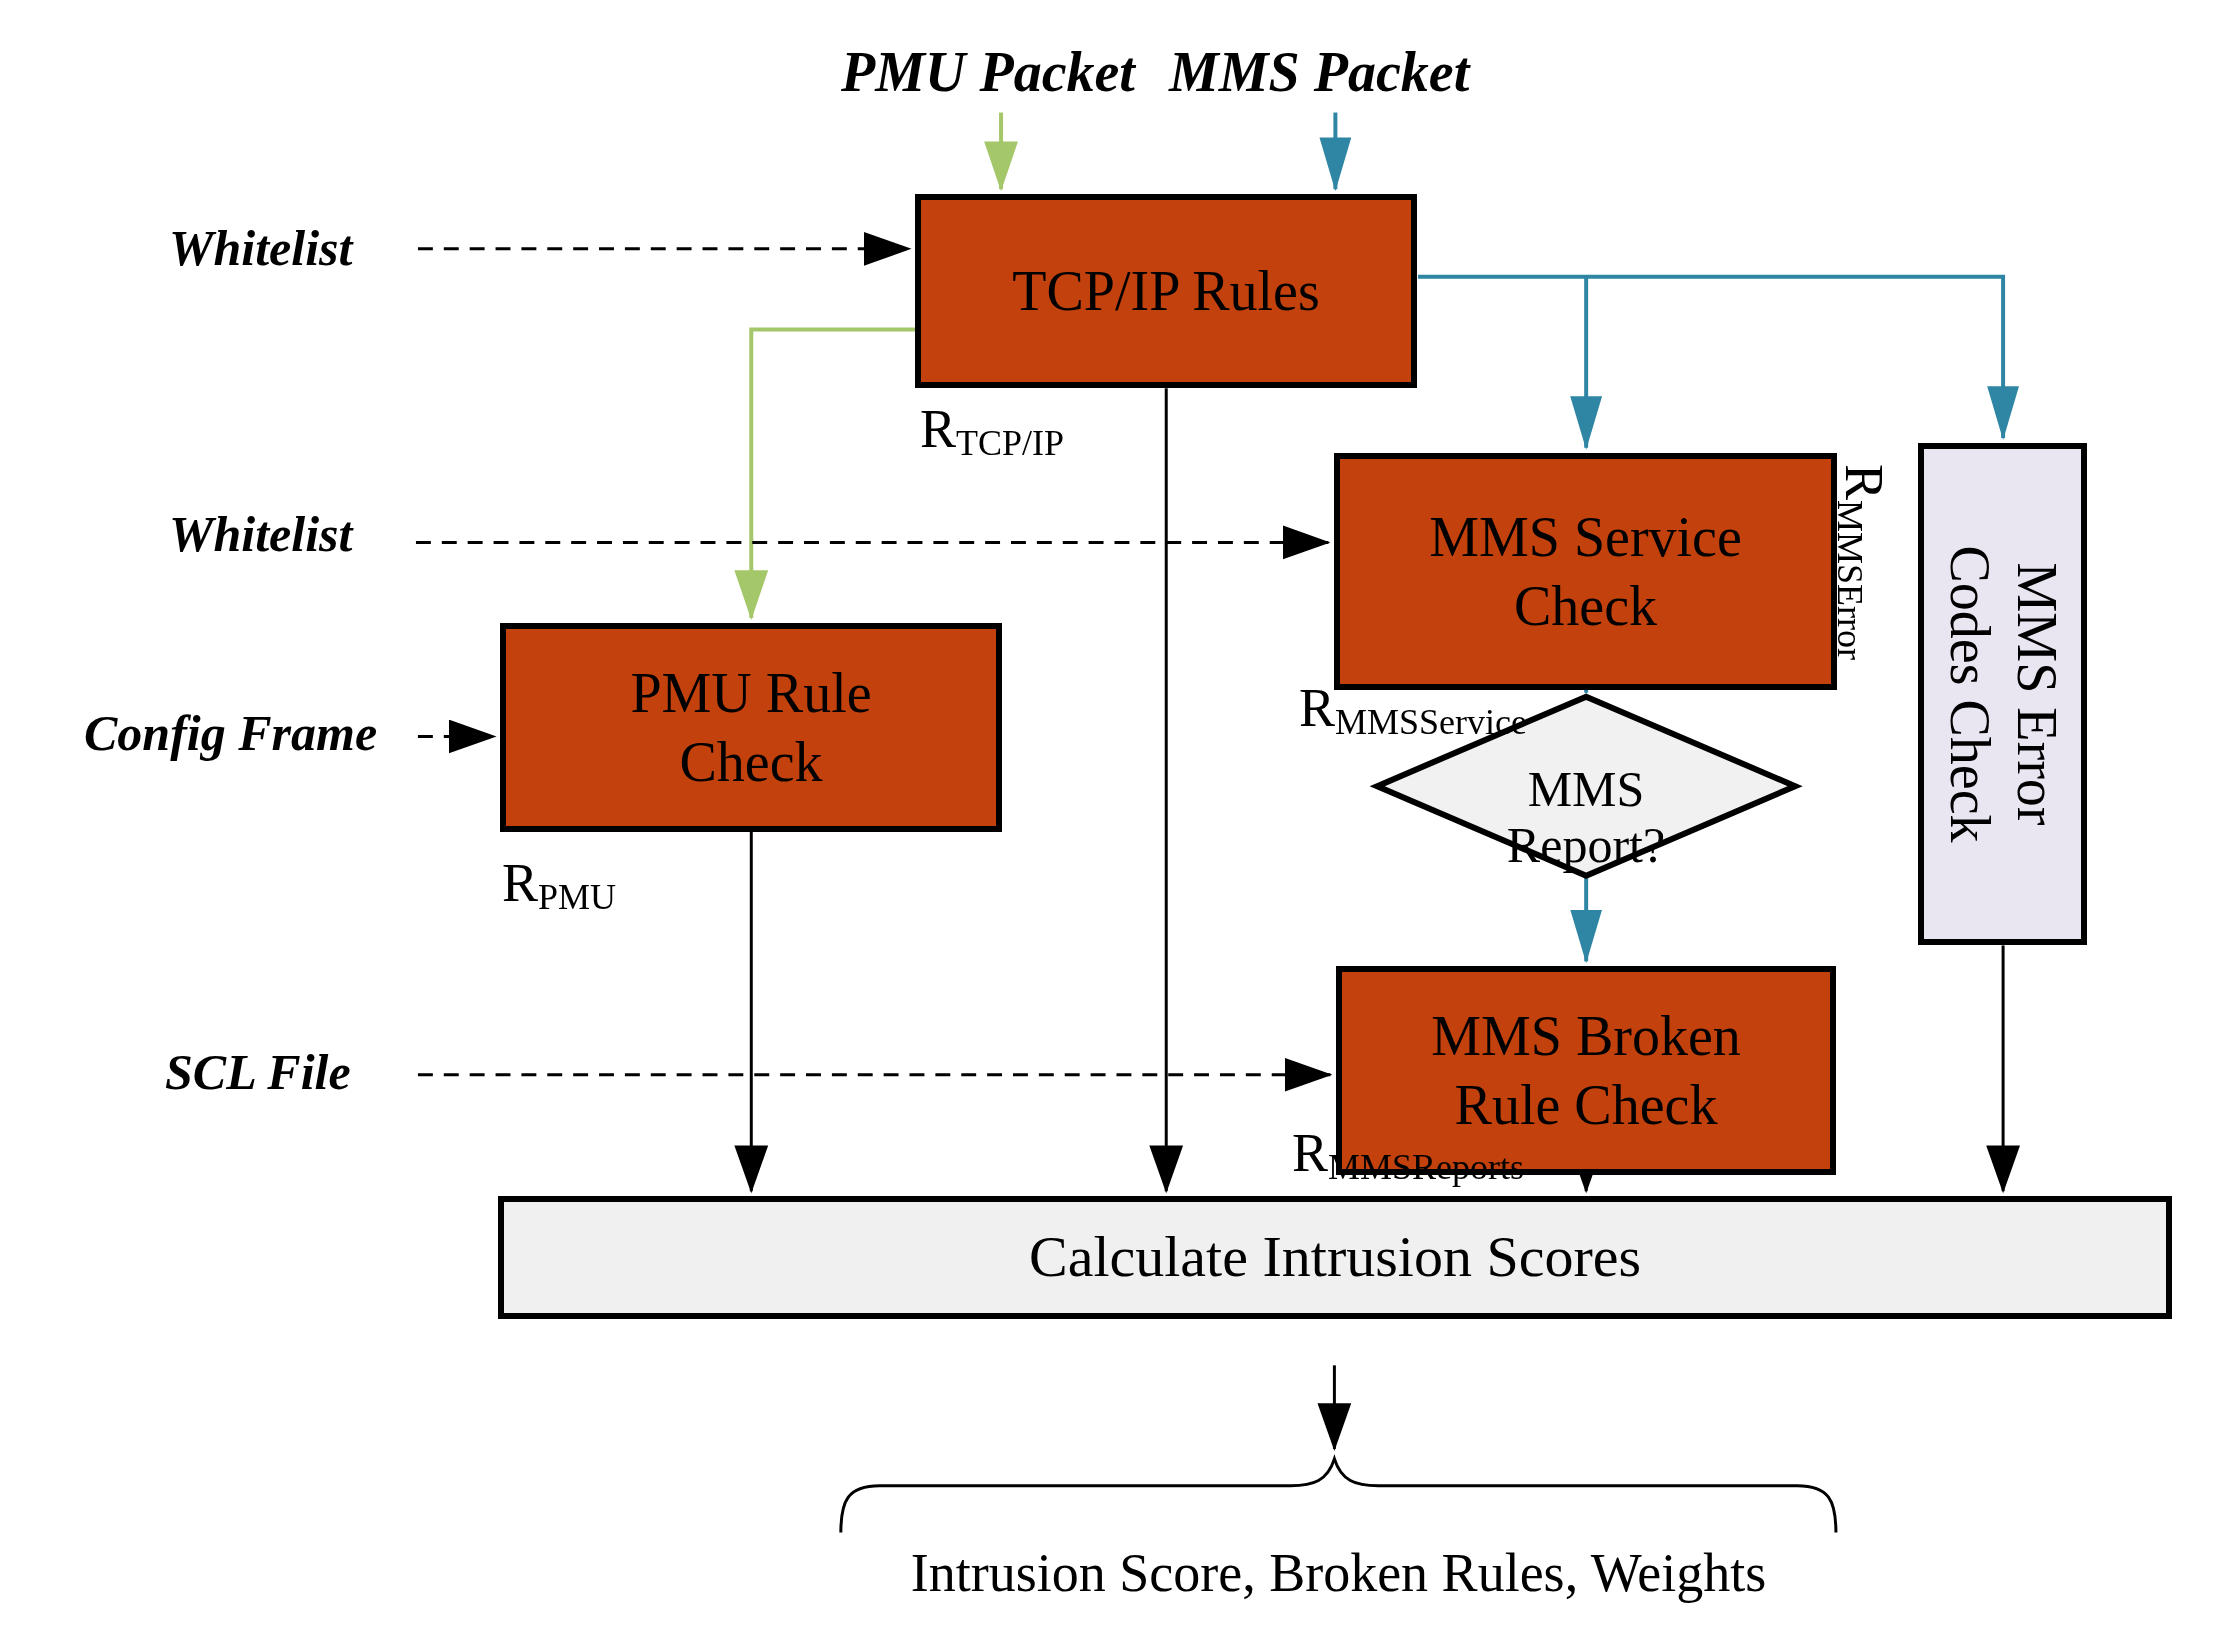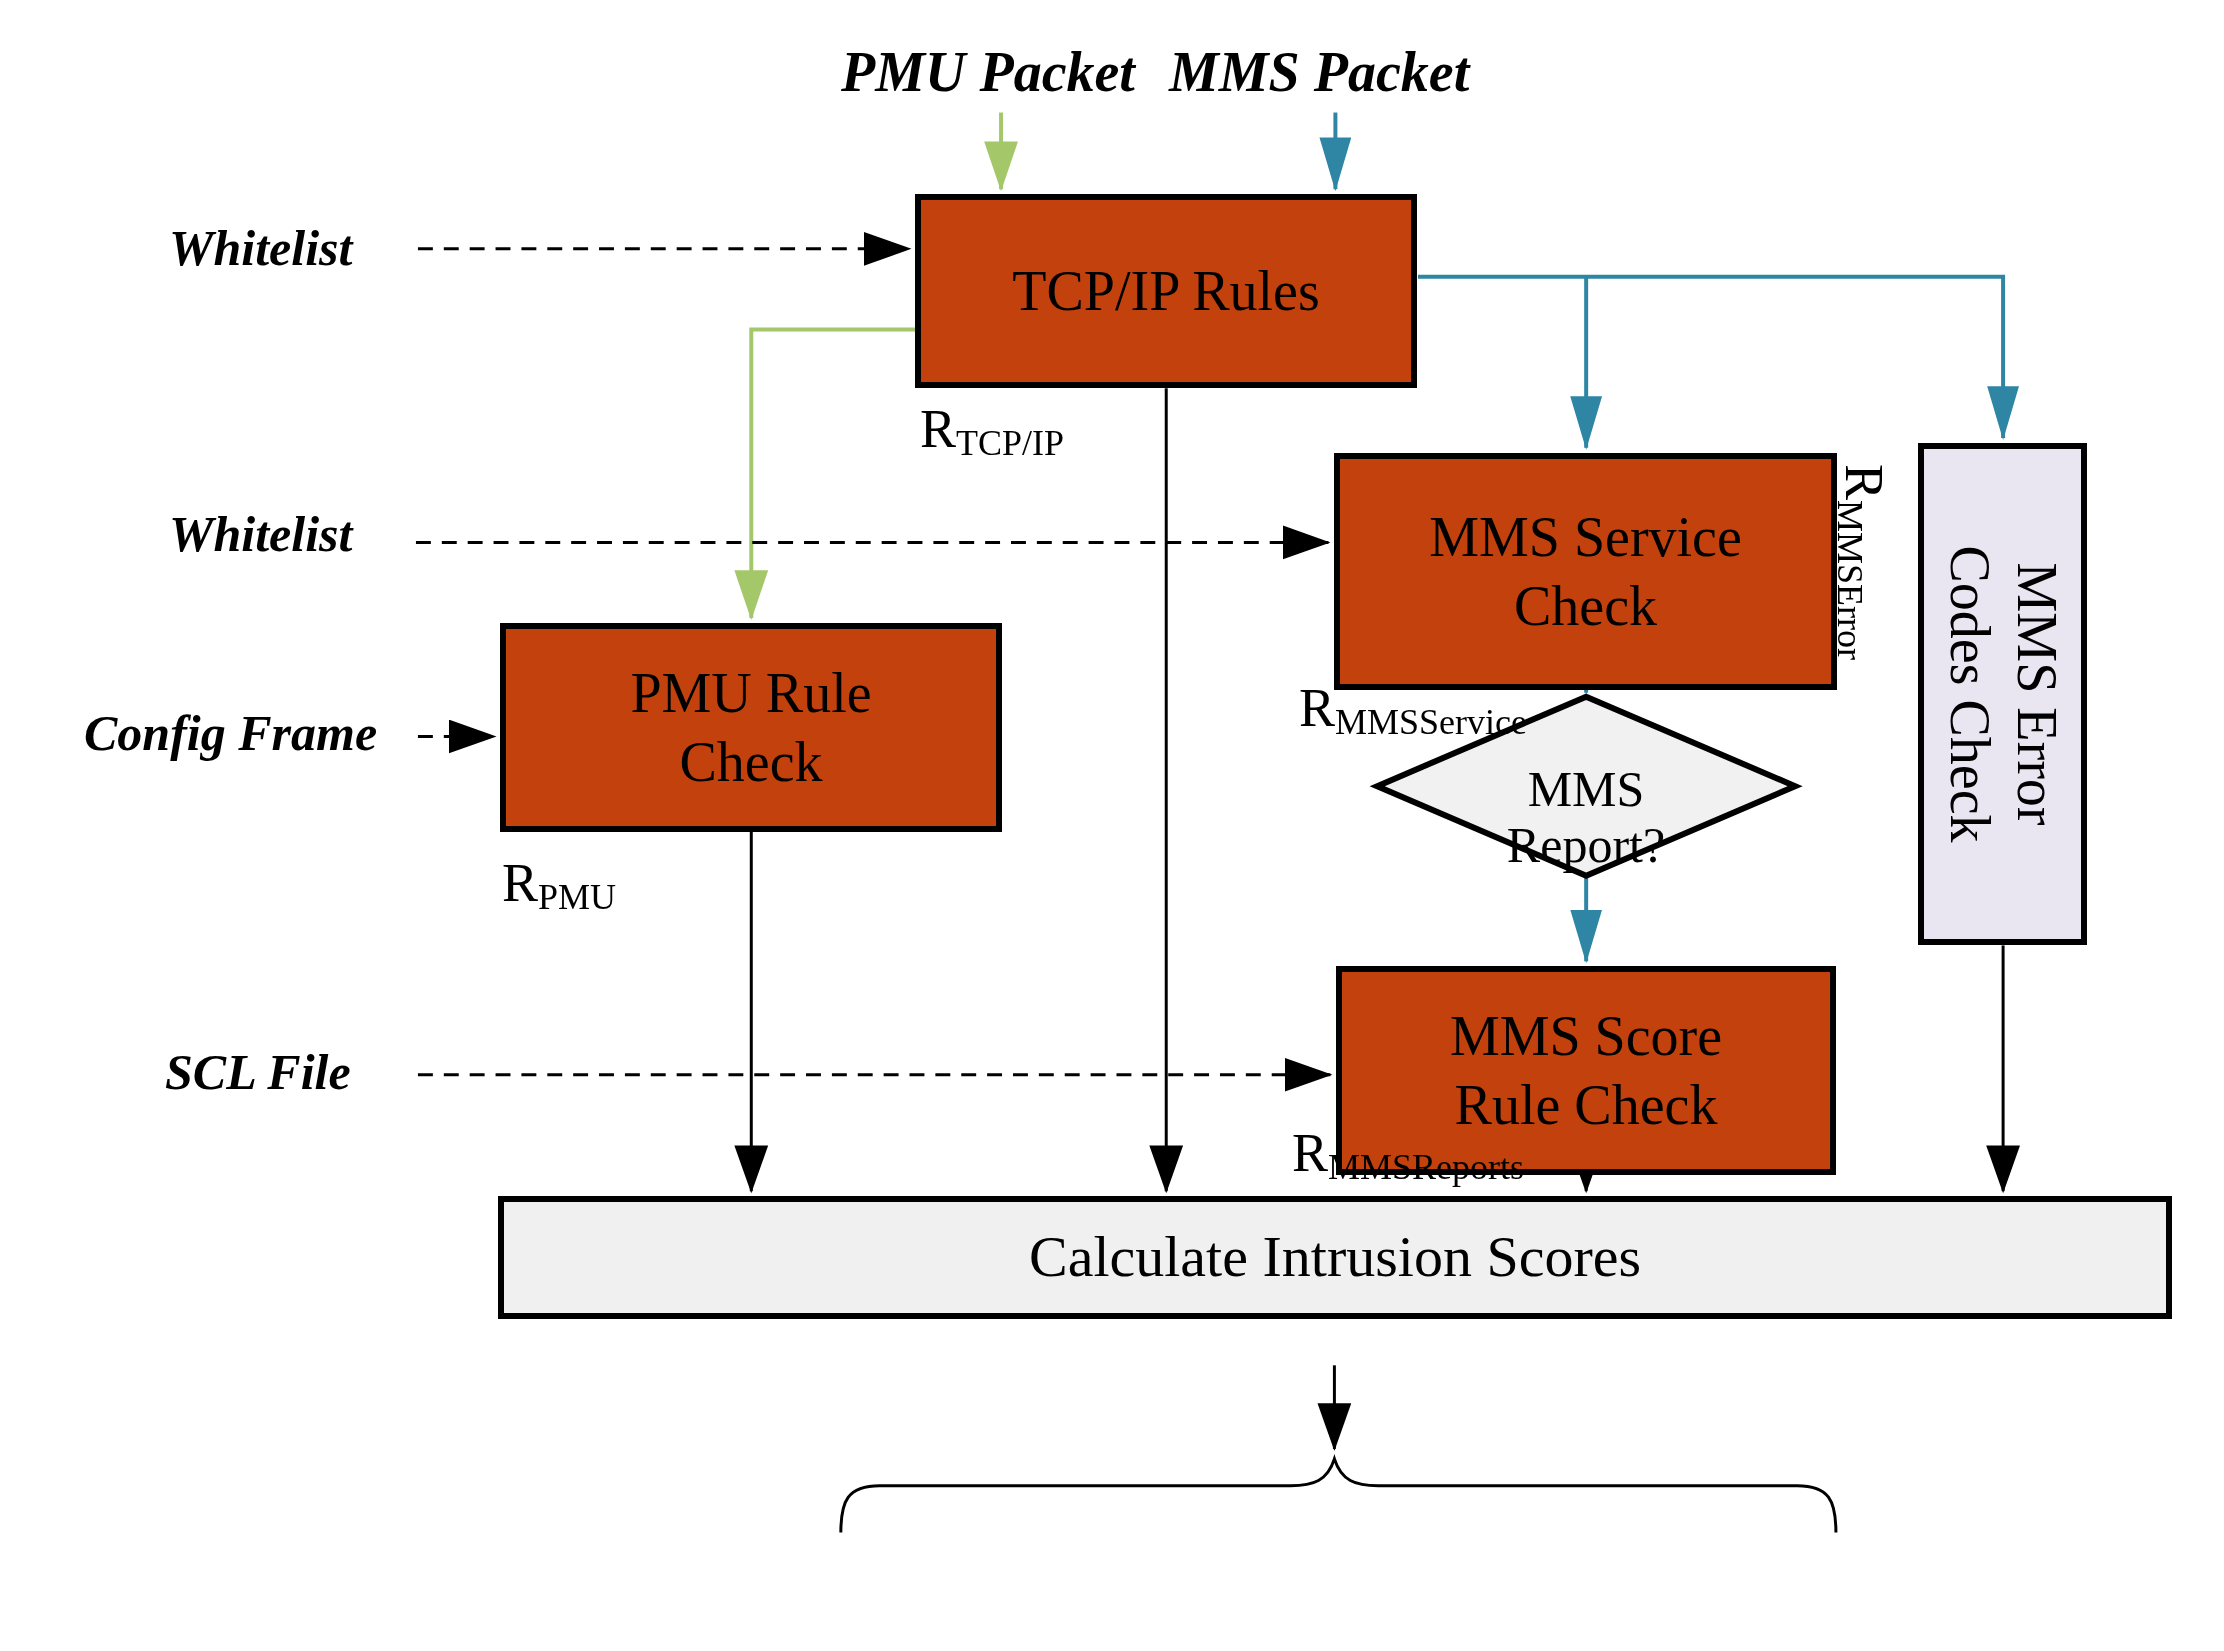--- a/index.html
+++ b/index.html
@@ -185,21 +185,21 @@
     <span>PMU Rule</span>
     <span>Check</span>
   </div>
 
   <div class="node node-svc">
     <span>MMS Service</span>
     <span>Check</span>
   </div>
 
   <div class="node node-rep">
-    <span>MMS Score</span>
+    <span>MMS Broken</span>
     <span>Rule Check</span>
   </div>
 
   <div class="node node-err">
     <div class="err-inner">
       <span>MMS Error</span>
       <span>Codes Check</span>
     </div>
   </div>
 
@@ -221,15 +221,16 @@
   <div class="rlabel r-svc">
     <span>R</span><span class="rsub">MMSService</span>
   </div>
   <div class="rlabel r-rep">
     <span>R</span><span class="rsub">MMSReports</span>
   </div>
   <div class="rlabel r-err">
     <span>R</span><span class="rsub">MMSError</span>
   </div>
 
+  <div class="output-label">Intrusion Score, Broken Rules, Weights</div>
 
 </div>
 
 
 </body></html>

